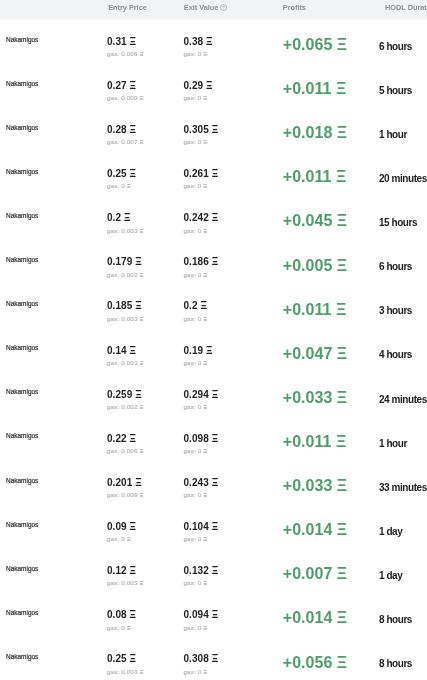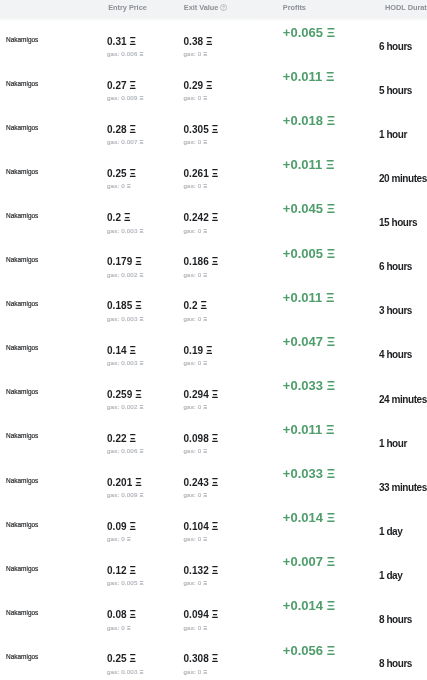--- a/index.html
+++ b/index.html
@@ -36,21 +36,21 @@
   .c4 { left:282.8px; }
   .c5 { left:367px; }
 
   .name { top:15.5px; font-size:7.2px; line-height:7.2px; color:#2b2d30; white-space:nowrap;
           transform:scaleX(0.9) translateZ(0); transform-origin:left top;
           -webkit-text-stroke:0.2px #2b2d30; }
   .val { transform:translateZ(0); top:16.8px; font-size:10px; line-height:10px; font-weight:bold; color:#1c1e21; white-space:nowrap;
          letter-spacing:0.06px; }
   .gas { transform:translateZ(0); top:31.1px; font-size:6.2px; line-height:6.2px; color:#aeb2b7; white-space:nowrap;
          letter-spacing:0.16px; -webkit-text-stroke:0.15px #aeb2b7; }
-  .profit { transform:translateZ(0); top:8px; font-size:13px; line-height:10px; font-weight:bold; color:#4e9d6b; white-space:nowrap;
+  .profit { transform:translateZ(0); top:20px; font-size:16px; line-height:10px; font-weight:bold; color:#4e9d6b; white-space:nowrap;
             letter-spacing:0.02px; }
   .hodl { transform:translateZ(0); top:21.7px; font-size:10px; line-height:10px; font-weight:bold; color:#1c1e21; white-space:nowrap;
           letter-spacing:-0.45px;padding-left:12px; }
   .xi { font-weight:bold; letter-spacing:0; }
 </style>
 </head>
 <body>
 
 <div class="table">
   <div class="thead">

